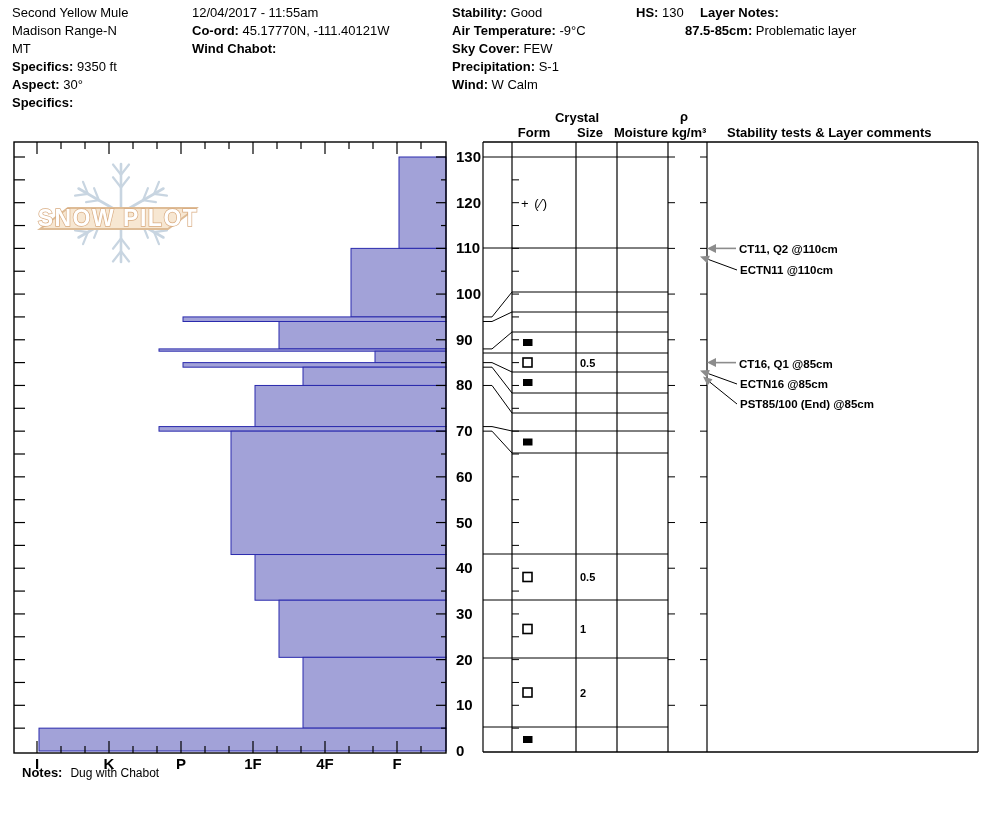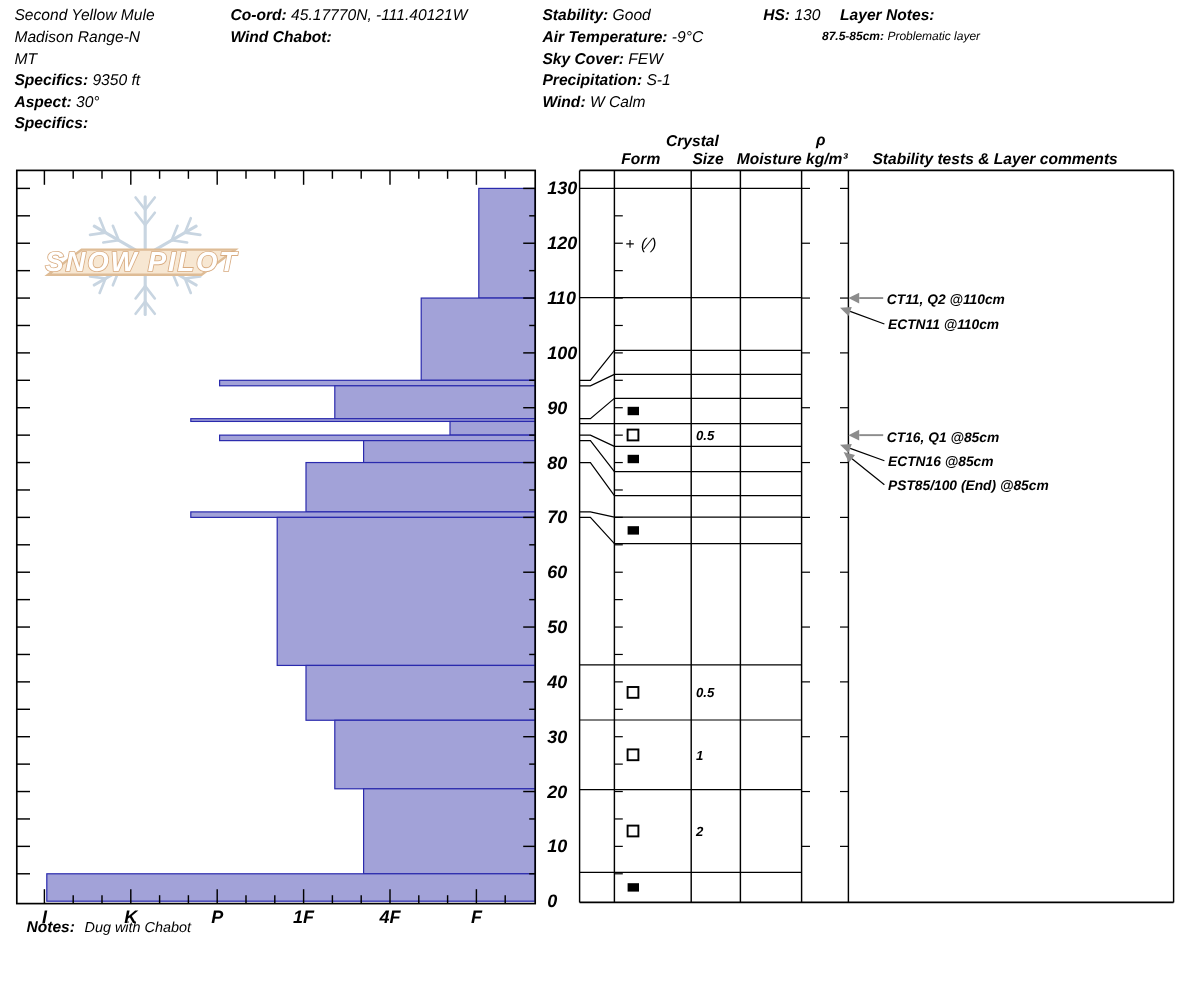--- a/index.html
+++ b/index.html
@@ -1,20 +1,20 @@
 <!DOCTYPE html>
 <html><head>
 <meta charset="utf-8">
 <style>
   html,body{margin:0;padding:0;background:#fff;}
   .page{position:relative;width:994px;height:840px;background:#fff;overflow:hidden;
-        font-family:"Liberation Sans",sans-serif;color:#000;font-style:italic;}
+        font-family:"Liberation Sans",sans-serif;color:#000;}
   .hcol{position:absolute;top:4px;font-size:13px;line-height:18px;white-space:nowrap;}
   .hline b{font-weight:bold;}
-  .subnote{font-size:10px;}
+  .subnote{font-size:13px;}
   #scene{position:absolute;left:0;top:0;}
   #notesline{position:absolute;left:22px;top:765px;font-size:13px;white-space:nowrap;}
   #notesline .nval{font-size:12px;font-weight:normal;padding-left:8px;}
   
   text{font-family:"Liberation Sans",sans-serif;}
   .axl{font-size:15px;font-weight:bold;}
   .th{font-size:13px;font-weight:bold;}
   .tf{font-size:13px;font-weight:normal;letter-spacing:1px;}
   .ts{font-size:11px;font-weight:bold;}
   .tt{font-size:11.5px;font-weight:bold;}
@@ -27,20 +27,21 @@
 <div class="page">
   <div class="hcol" id="hcol1" style="left:12px">
       <div class="hline">Second Yellow Mule</div>
       <div class="hline">Madison Range-N</div>
       <div class="hline">MT</div>
       <div class="hline"><b>Specifics:</b> 9350 ft</div>
       <div class="hline"><b>Aspect:</b> 30°</div>
       <div class="hline"><b>Specifics:</b> </div>
     </div>
   <div class="hcol" id="hcol2" style="left:192px">
+      <div class="hline">12/04/2017 - 11:55am</div>
       <div class="hline"><b>Co-ord:</b> 45.17770N, -111.40121W</div>
       <div class="hline"><b>Wind Chabot:</b> </div>
     </div>
   <div class="hcol" id="hcol3" style="left:452px">
       <div class="hline"><b>Stability:</b> Good</div>
       <div class="hline"><b>Air Temperature:</b> -9°C</div>
       <div class="hline"><b>Sky Cover:</b> FEW</div>
       <div class="hline"><b>Precipitation:</b> S-1</div>
       <div class="hline"><b>Wind:</b> W Calm</div>
     </div>

